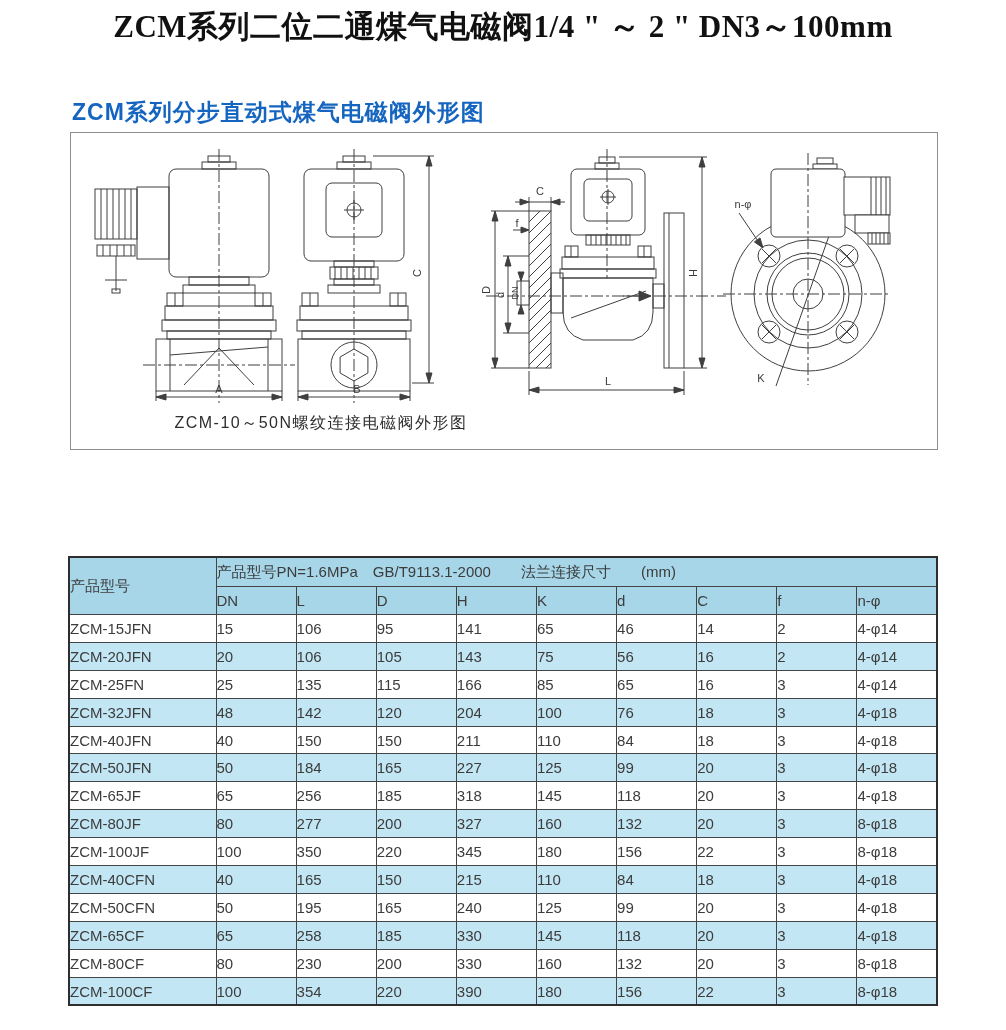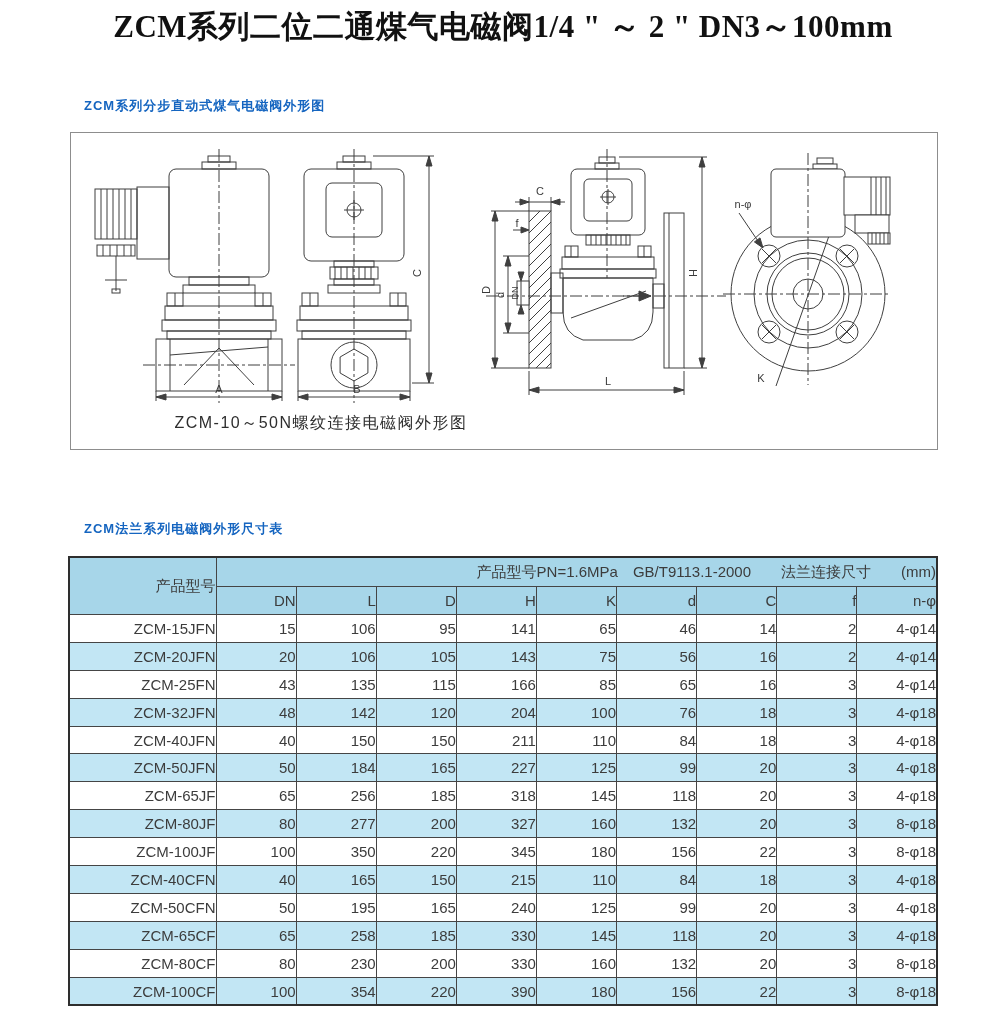--- a/index.html
+++ b/index.html
@@ -12,42 +12,42 @@
   .page{
     position:relative;width:1006px;height:1030px;background:#ffffff;
     font-family:"Liberation Sans",sans-serif;overflow:hidden;
   }
   .title{
     position:absolute;top:6px;left:0;width:100%;text-align:center;
     font-family:"Liberation Serif",serif;font-weight:bold;font-size:31px;color:#111;
     letter-spacing:.5px;margin:0;
   }
   .sec-heading{
-    position:absolute;left:84px;font-size:13px;font-weight:bold;
+    position:absolute;left:72px;font-size:23px;font-weight:bold;
     color:var(--heading-blue);letter-spacing:1px;
   }
   .h-outline{top:97px;}
   .h-table{top:520px;}
   .drawing-box{
     position:absolute;left:70px;top:132px;width:866px;height:316px;
     border:1px solid #8d8d8d;background:#fff;
   }
   .drawing-box svg{display:block;}
   .caption{
     position:absolute;top:280px;transform:translateX(-50%);
     font-size:16px;color:#2e2e2e;letter-spacing:1.5px;white-space:nowrap;
   }
   .cap-left{left:250px;}
   .cap-right{left:607px;}
   svg text{font-family:"Liberation Sans",sans-serif;font-size:11px;fill:#3a3a3a;}
   svg text.small{font-size:9px;}
   .dim-table{
     position:absolute;left:68px;top:556px;width:870px;
     border-collapse:collapse;table-layout:fixed;
-    font-size:15px;color:#3c3c3c;text-align:right;
+    font-size:15px;color:#3c3c3c;text-align:left;
     border:2px solid #2e2e2e;
     padding-left:40px;
   }
   .dim-table th,.dim-table td{
     border:1px solid #454545;padding:0;font-weight:normal;overflow:hidden;white-space:nowrap;
   }
   .dim-table thead th{background:var(--table-header-bg);}
   .dim-table thead tr:first-child th{height:28px;}
   .dim-table thead tr:last-child th{height:27px;}
   .dim-table tbody td{height:26.9px;background:#ffffff;}
@@ -246,21 +246,20 @@
       <text transform="rotate(-90 447 160)" x="447" y="160" text-anchor="middle" class="small">DN</text>
       <text transform="rotate(-90 626 140)" x="626" y="140" text-anchor="middle">H</text>
       <text x="537" y="252" text-anchor="middle">L</text>
       <text x="690" y="249" text-anchor="middle">K</text>
       <text x="672" y="75" text-anchor="middle">n-φ</text>
     </svg>
 
     <div class="caption cap-left">ZCM-10～50N螺纹连接电磁阀外形图</div>
   </div>
 
-  <div class="sec-heading h-table">ZCM法兰系列电磁阀外形尺寸表</div>
 
   <table class="dim-table">
     <colgroup>
       <col style="width:147px">
       <col>
         <col>
         <col>
         <col>
         <col>
         <col>
@@ -305,21 +304,21 @@
           <td>105</td>
           <td>143</td>
           <td>75</td>
           <td>56</td>
           <td>16</td>
           <td>2</td>
           <td>4-φ14</td>
         </tr>
         <tr>
           <td>ZCM-25FN</td>
-          <td>43</td>
+          <td>25</td>
           <td>135</td>
           <td>115</td>
           <td>166</td>
           <td>85</td>
           <td>65</td>
           <td>16</td>
           <td>3</td>
           <td>4-φ14</td>
         </tr>
         <tr class="alt">

